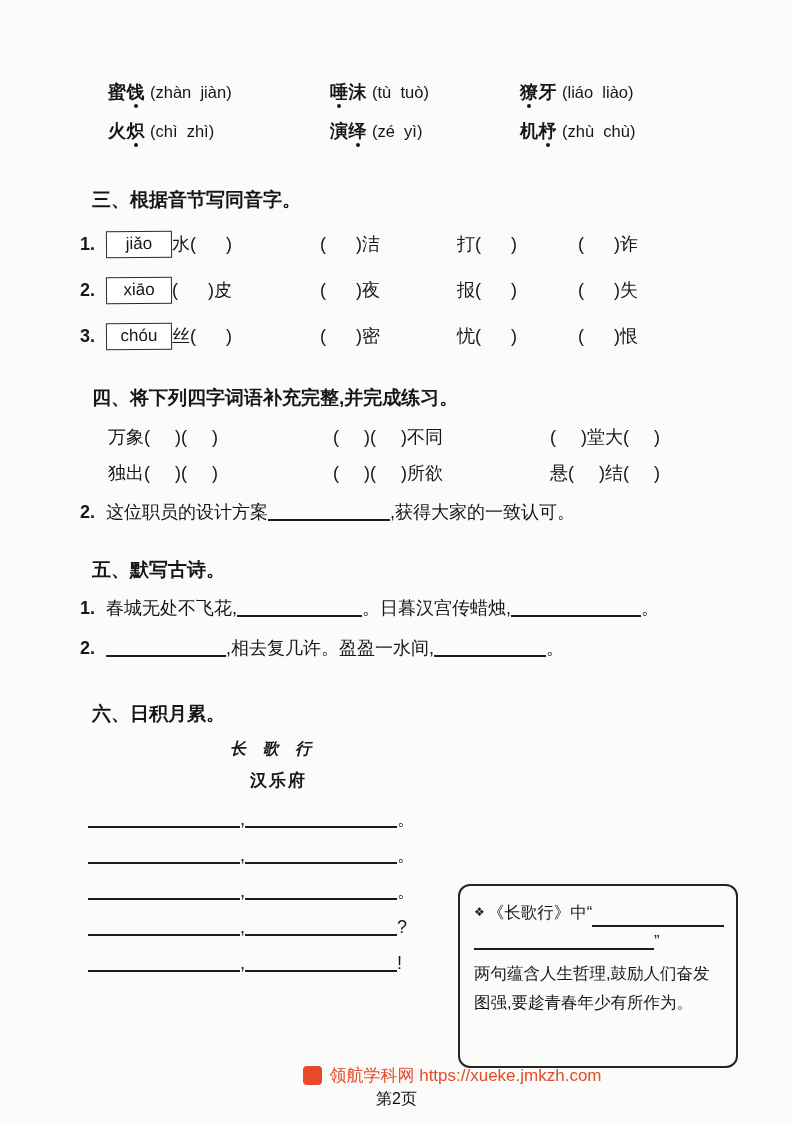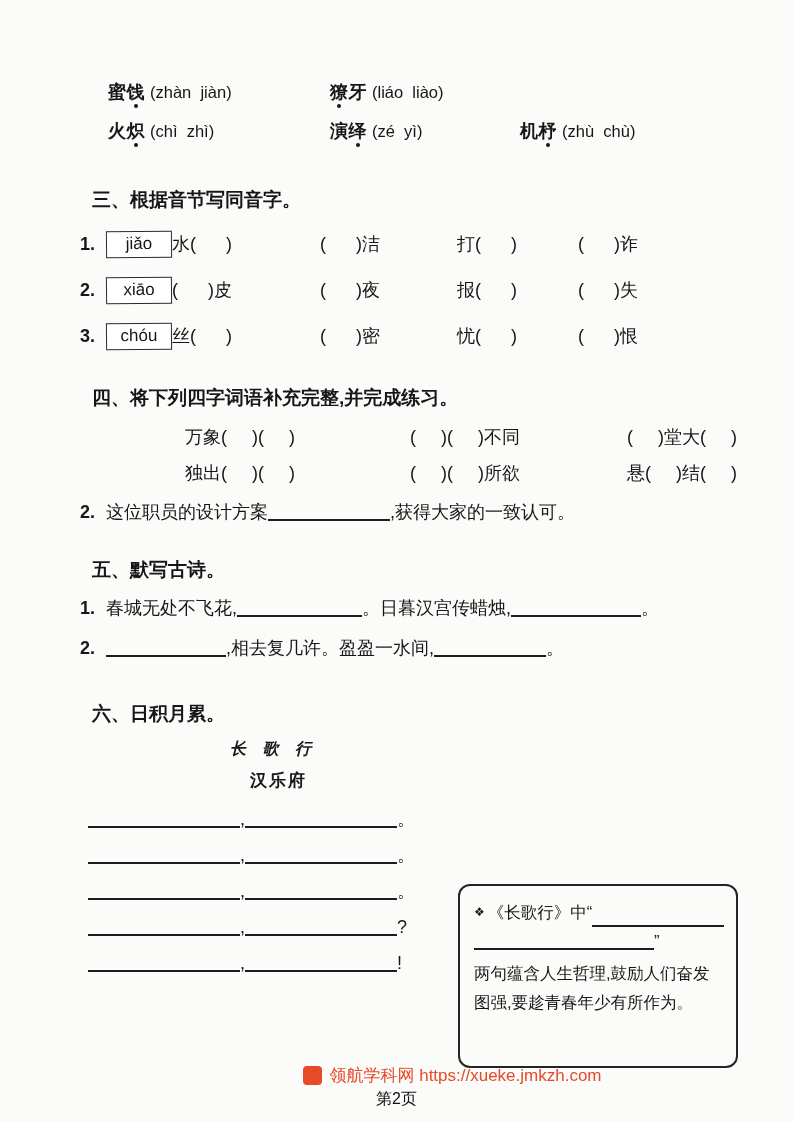--- a/index.html
+++ b/index.html
@@ -26,21 +26,21 @@
   .homophone-row{display:flex;align-items:center;margin-top:16px;height:30px;}
   .qnum{font-weight:bold;width:26px;flex:0 0 auto;}
   .syll-box{flex:0 0 auto;border:1.5px solid #2a2a2a;width:64px;text-align:center;padding:2px 0 3px;font-size:17px;transform:rotate(-.6deg);background:#fff;}
   .fill{white-space:pre-wrap;}
   .homophone-row .fill{margin-left:0;}
   .hw1{width:148px;margin-left:16px;}
   .hw2{width:137px;}
   .hw3{width:121px;}
 
   
-  .idiom-row{display:flex;padding-left:28px;margin-top:14px;height:26px;justify-content:flex-end;}
+  .idiom-row{display:flex;padding-left:28px;margin-top:14px;height:26px;}
   .idiom{white-space:pre-wrap;}
   .ic1{width:225px;}
   .ic2{width:217px;}
   .ex-line{margin-top:13px;height:27px;}
   .ex-line .qnum{display:inline-block;}
 
   
   .blank{display:inline-block;border-bottom:2px solid #1d1d1d;height:18px;vertical-align:-3px;}
 
   
@@ -71,20 +71,24 @@
 </head>
 <body>
 
 <div class="page">
 
   <div class="pron">
     <div class="pron-row">
       <div class="pron-item">
         <span class="word"><span>蜜</span><span class="dotchar">饯</span><span></span></span>
         <span class="pinyin">(zhàn  jiàn)</span>
+      </div>
+      <div class="pron-item">
+        <span class="word"><span></span><span class="dotchar">唾</span><span>沫</span></span>
+        <span class="pinyin">(tù  tuò)</span>
       </div>
       <div class="pron-item">
         <span class="word"><span></span><span class="dotchar">獠</span><span>牙</span></span>
         <span class="pinyin">(liáo  liào)</span>
       </div>
     </div>
     <div class="pron-row">
       <div class="pron-item">
         <span class="word"><span>火</span><span class="dotchar">炽</span><span></span></span>
         <span class="pinyin">(chì  zhì)</span>

